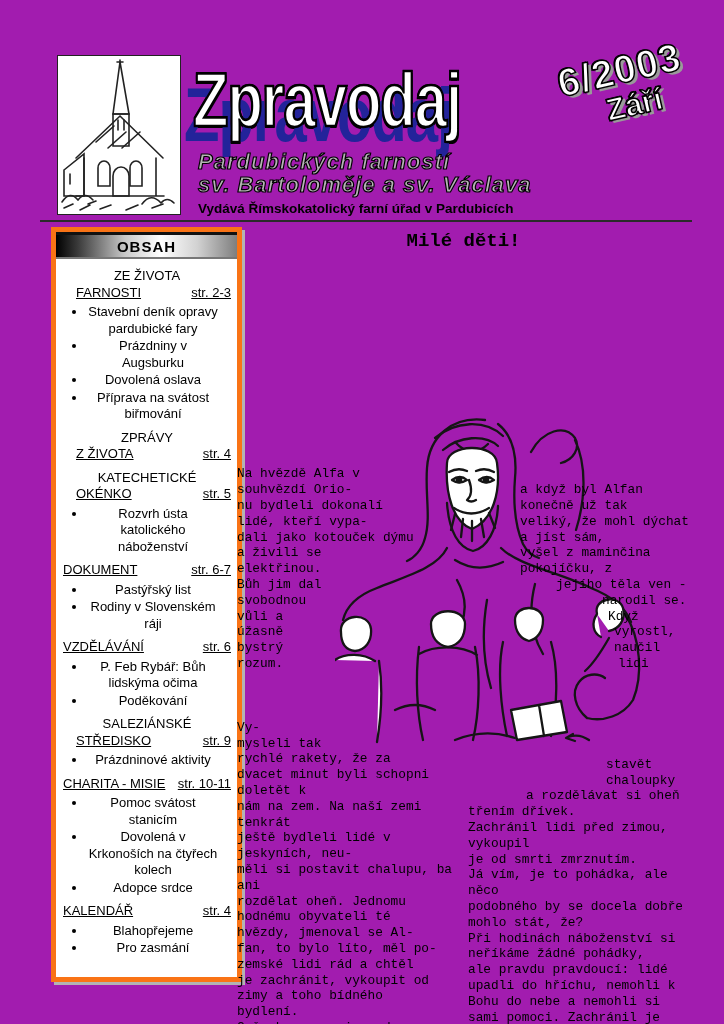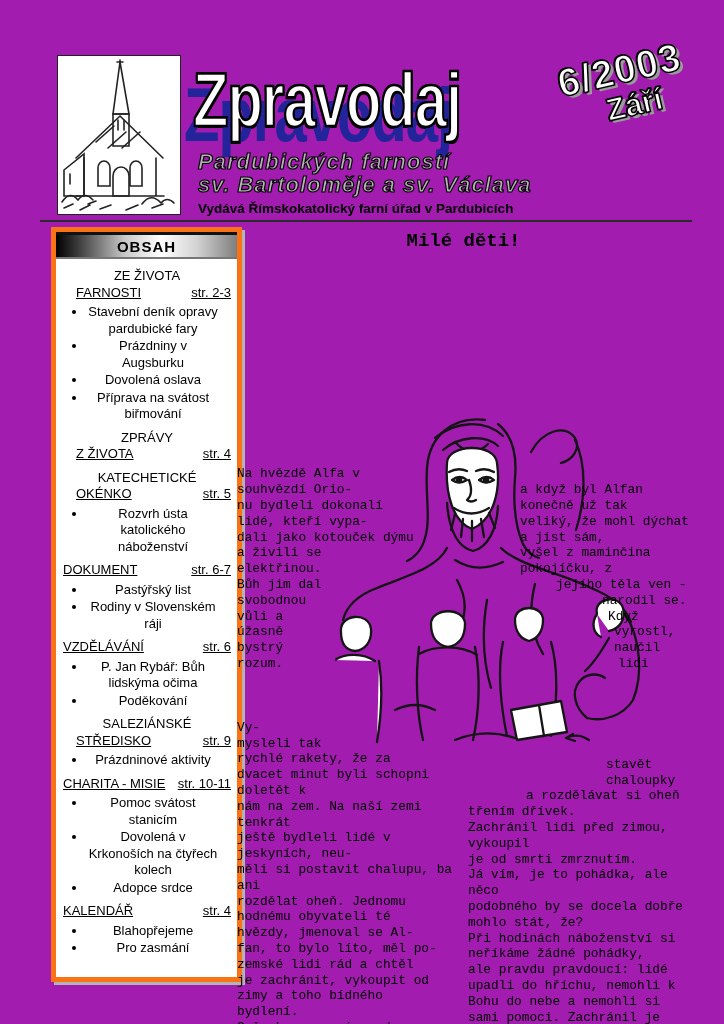--- a/index.html
+++ b/index.html
@@ -131,21 +131,21 @@
             <li class="toc-li">Pastýřský list</li>
             <li class="toc-li">Rodiny v Slovenském ráji</li>
           </ul>
         </div>
         <div class="toc-sec">
           <div class="toc-row">
             <span class="toc-l1s">VZDĚLÁVÁNÍ</span>
             <span class="toc-pg">str. 6</span>
           </div>
           <ul class="toc-ul">
-            <li class="toc-li">P. Jan Rybář: Bůh lidskýma očima</li>
+            <li class="toc-li">P. Feb Rybář: Bůh lidskýma očima</li>
             <li class="toc-li">Poděkování</li>
           </ul>
         </div>
         <div class="toc-sec">
           <div class="toc-l1">SALEZIÁNSKÉ</div>
           <div class="toc-row">
             <span class="toc-l2">STŘEDISKO</span>
             <span class="toc-pg">str. 9</span>
           </div>
           <ul class="toc-ul">

